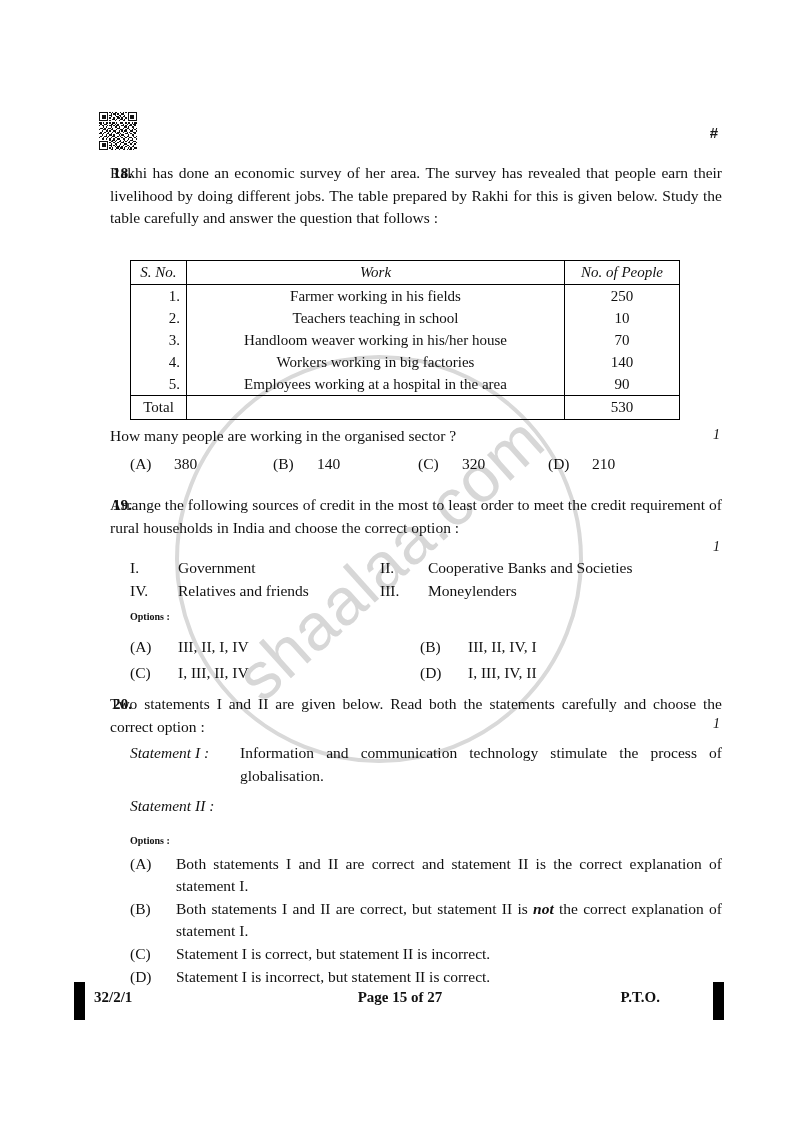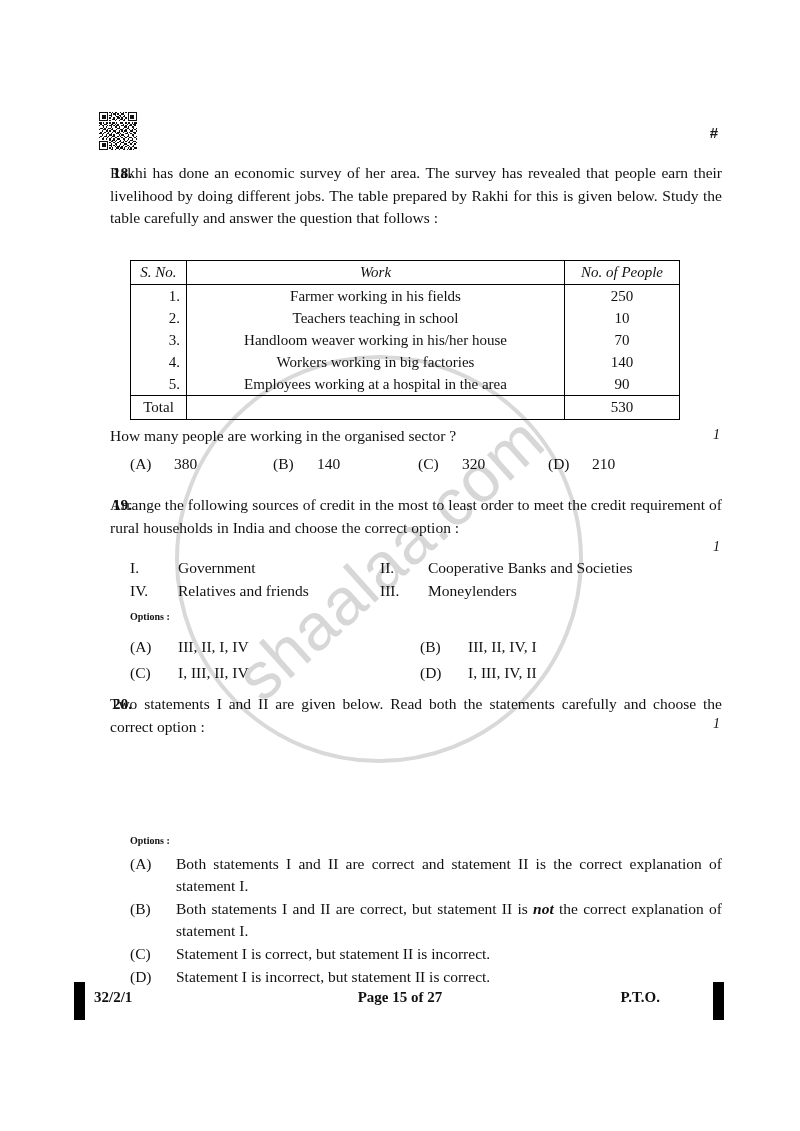--- a/index.html
+++ b/index.html
@@ -630,21 +630,26 @@
       </div>
     </div>
 
     <div class="q" style="top:693px;">
       <div class="q-num">20.</div>
       <div class="q-body just">Two statements I and II are given below. Read both the statements carefully and choose the correct option :</div>
       <div class="mark" style="top:23px;">1</div>
     </div>
 
     <div class="q" style="top:740px;">
+      <div class="stmt-row">
+        <div class="stmt-key">Statement I :</div>
+        <div class="stmt-text">Information and communication technology stimulate the process of globalisation.</div>
+      </div>
       <div class="stmt-row" style="margin-top:8px;">
+        <div class="stmt-key">Statement II :</div>
       </div>
     </div>
 
     <div class="q" style="top:828px;">
       <div class="opts-label">Options :</div>
     </div>
 
     <div class="q" style="top:853px;">
       <div class="optlist">
         <div class="optlist-row">

